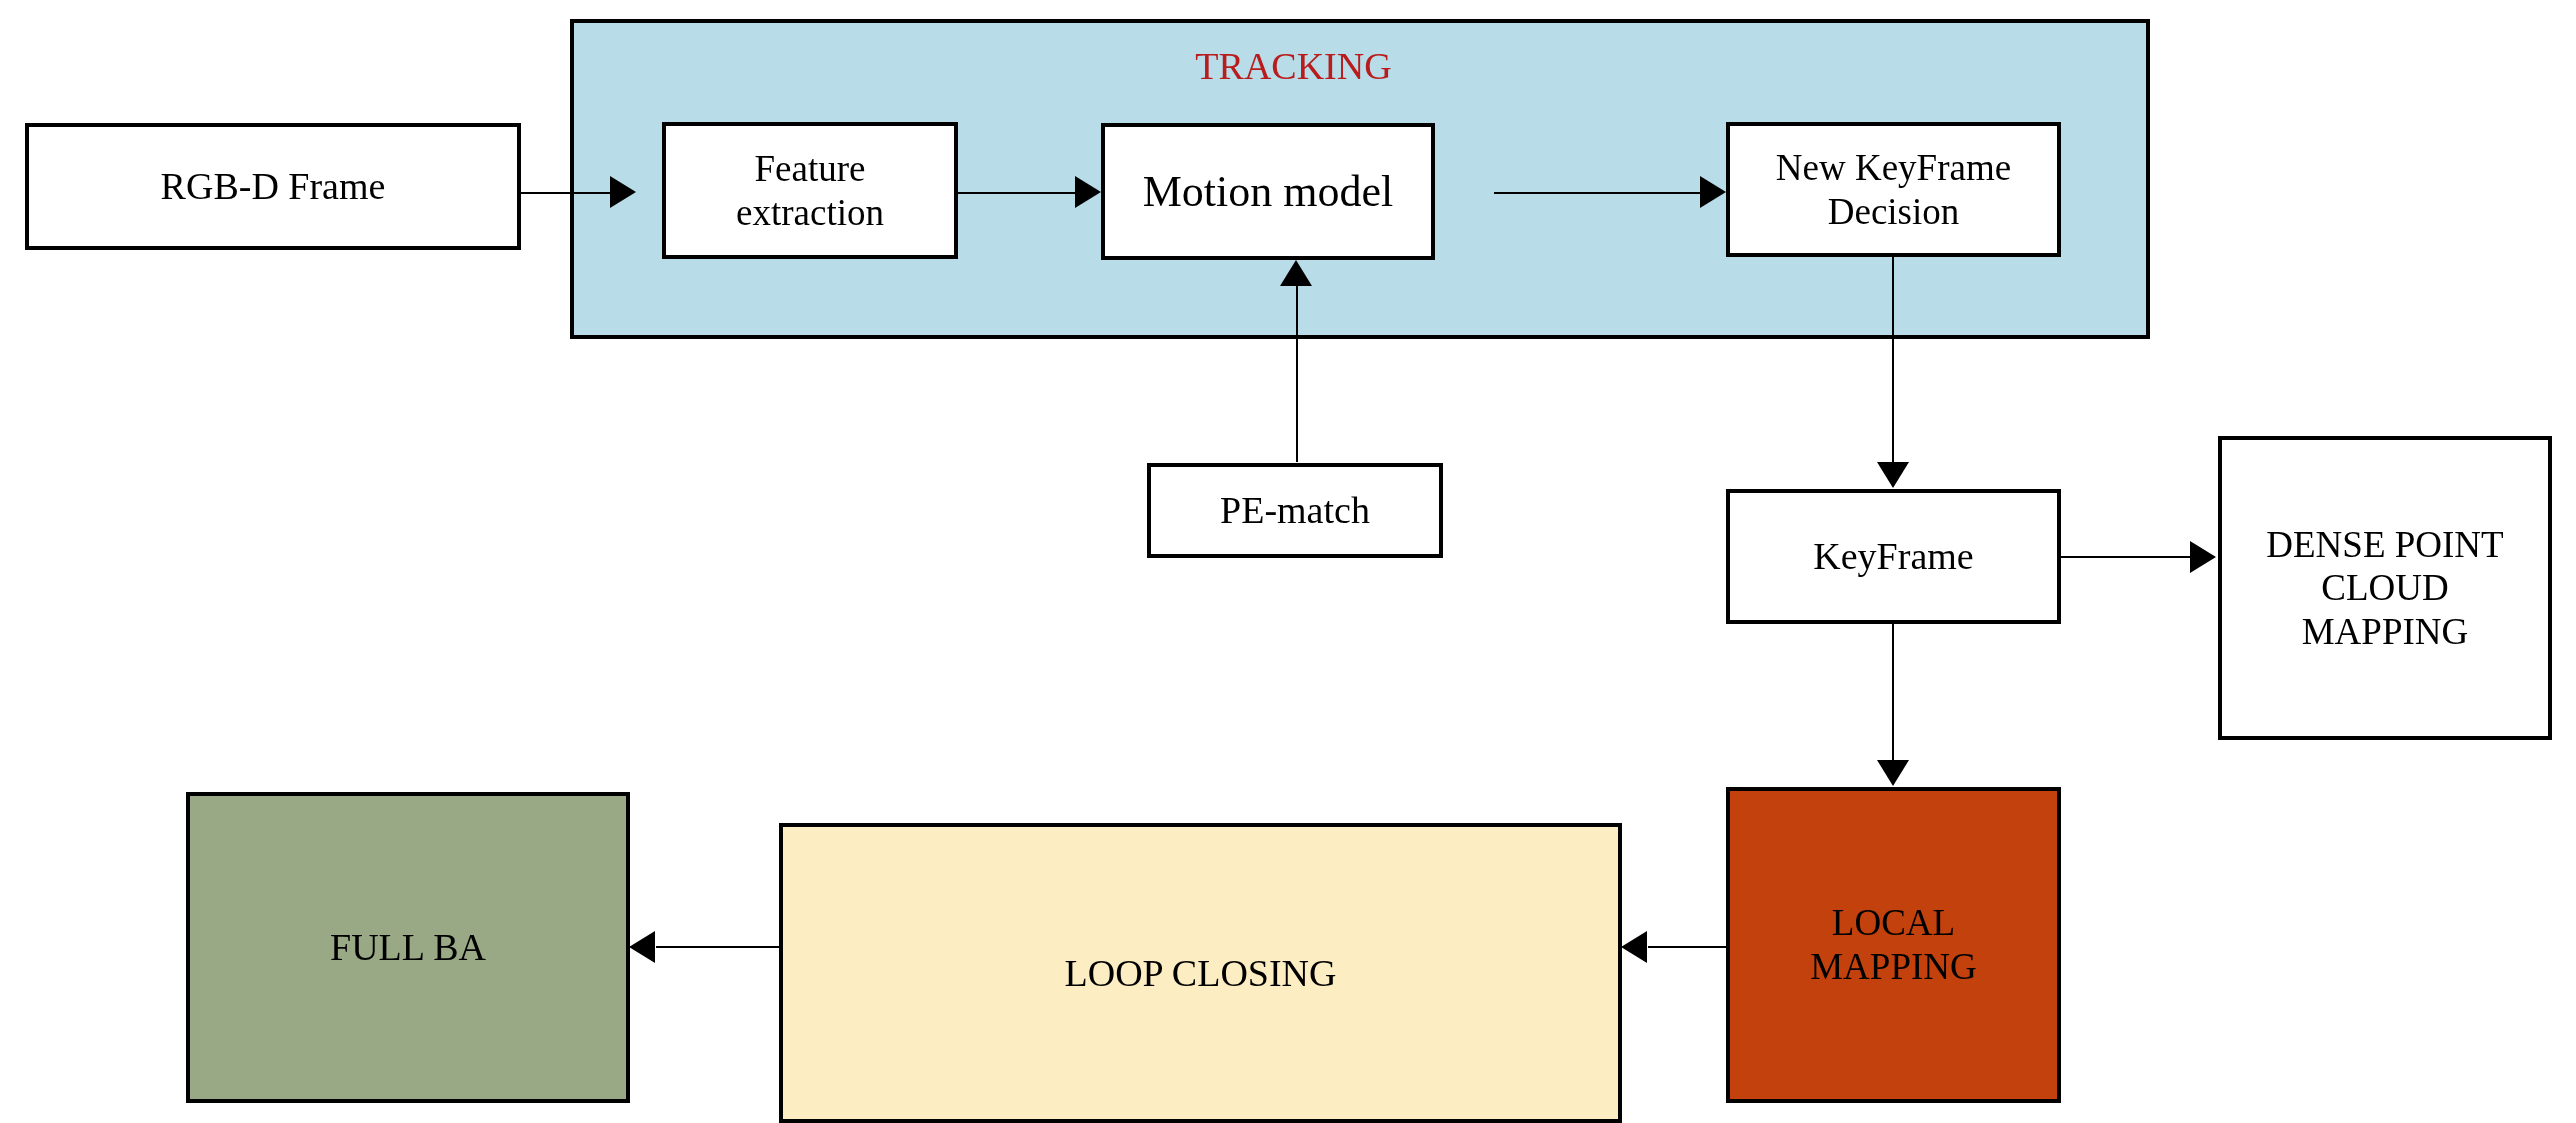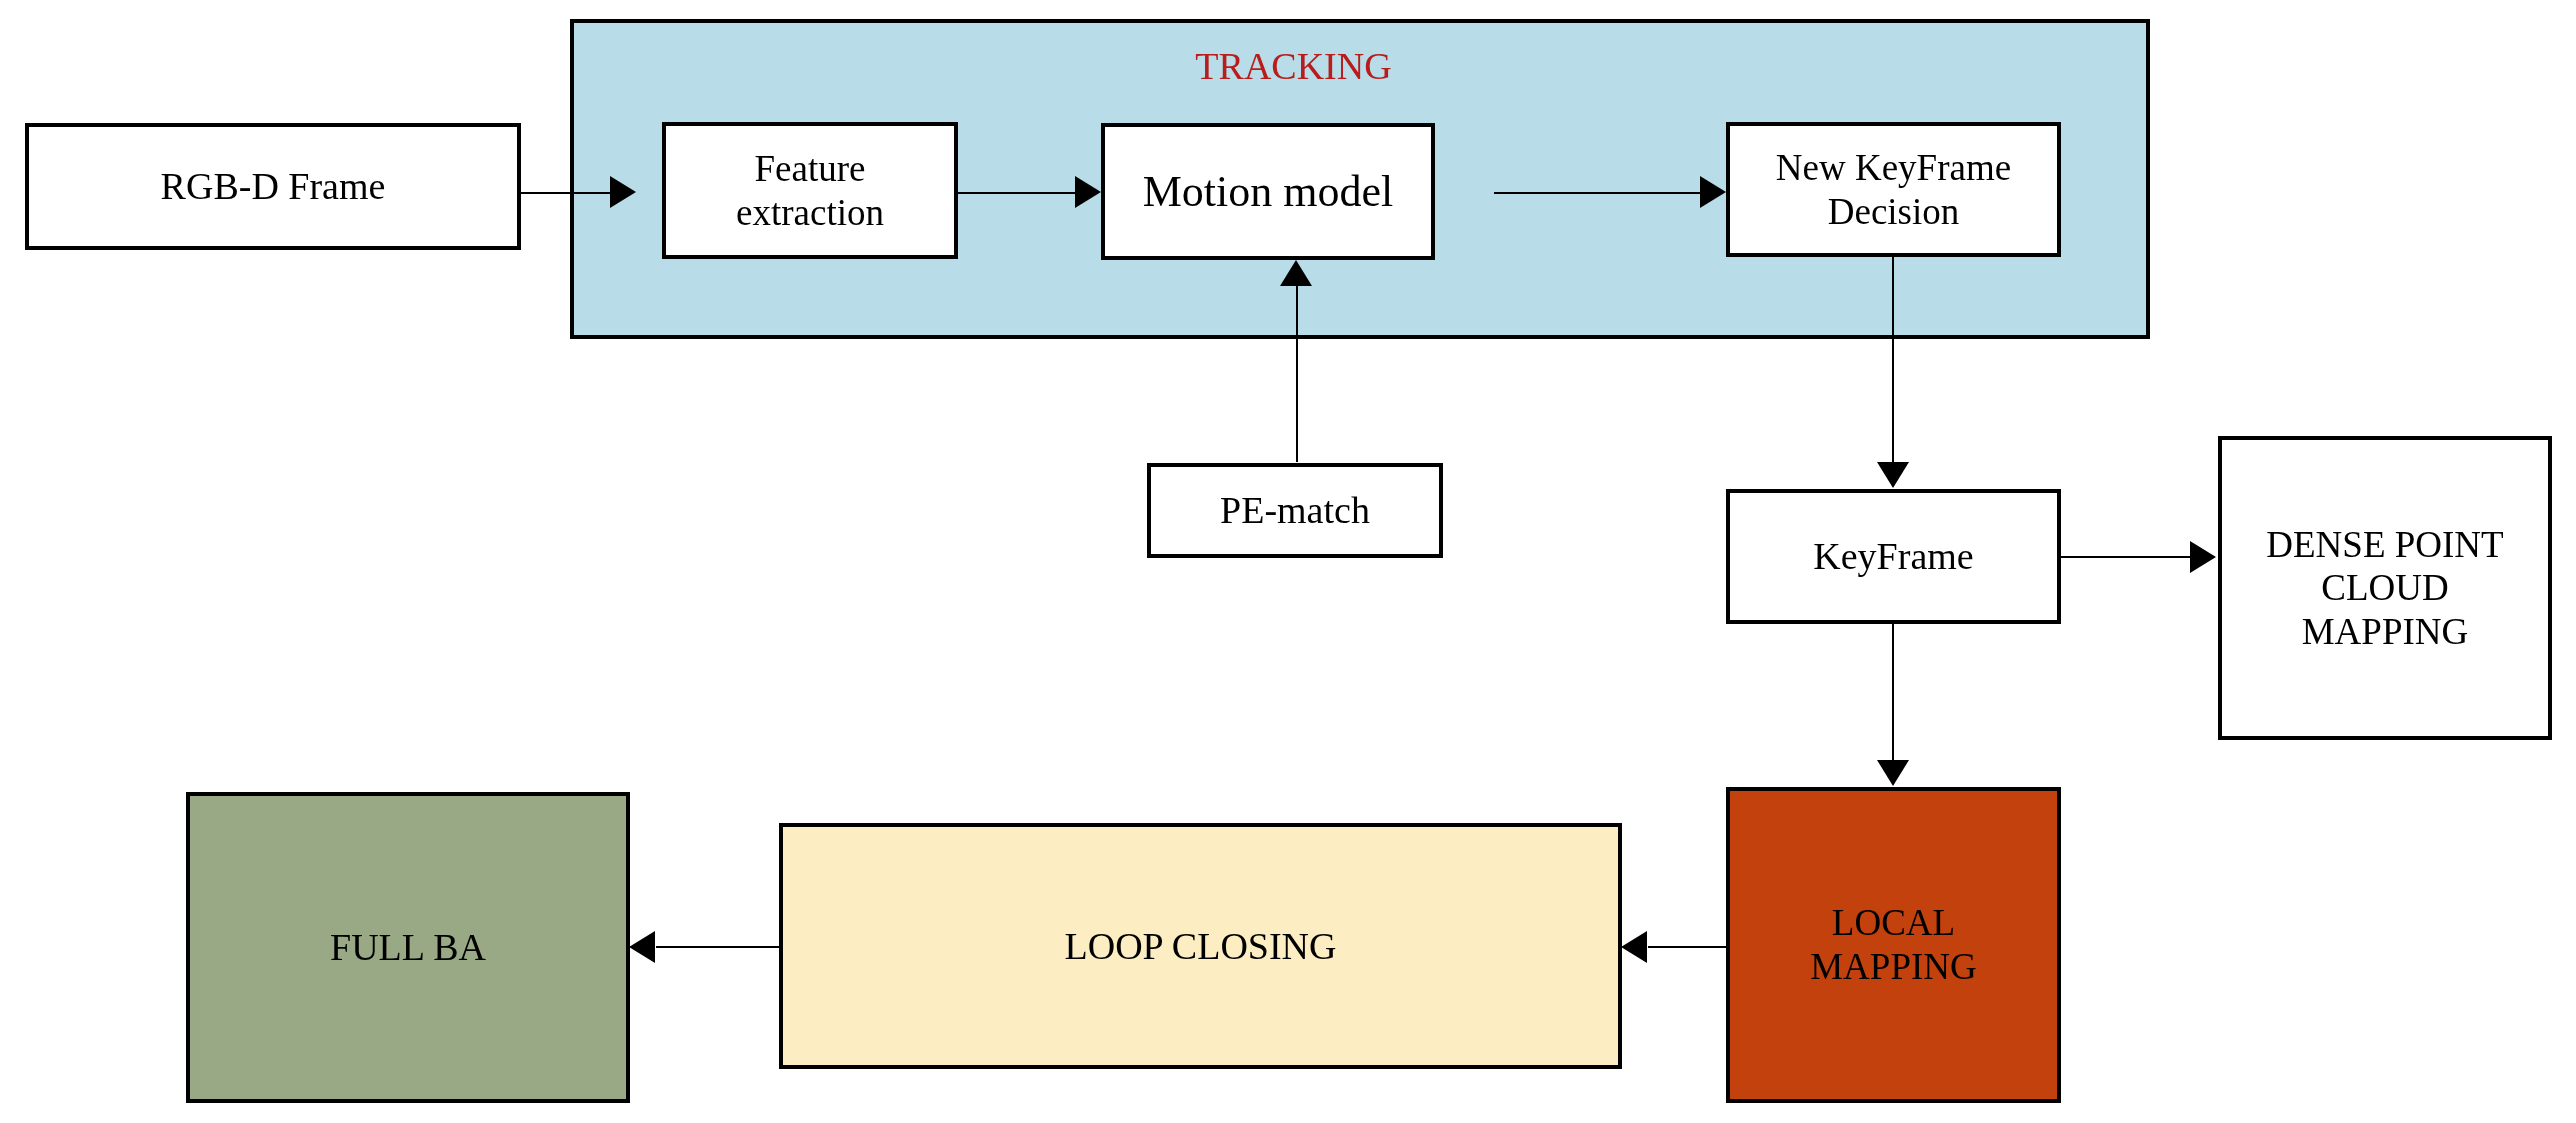--- a/index.html
+++ b/index.html
@@ -116,21 +116,21 @@
       <span>DENSE POINT</span><br>
       <span>CLOUD</span><br>
       <span>MAPPING</span>
     </span>
   </div>
 
   <div class="node" style="left:186px; top:792px; width:444px; height:311px; font-size:38px; background:#9aa985;">
     <span class="label">FULL BA</span>
   </div>
 
-  <div class="node" style="left:779px; top:823px; width:843px; height:246px; font-size:38px; background:#fceec2;">
+  <div class="node" style="left:779px; top:823px; width:843px; height:300px; font-size:38px; background:#fceec2;">
     <span class="label">LOOP CLOSING</span>
   </div>
 
   <div class="node" style="left:1726px; top:787px; width:335px; height:316px; font-size:37px; background:#c2410c;">
     <span class="label">
       <span>LOCAL</span><br>
       <span>MAPPING</span>
     </span>
   </div>
 

